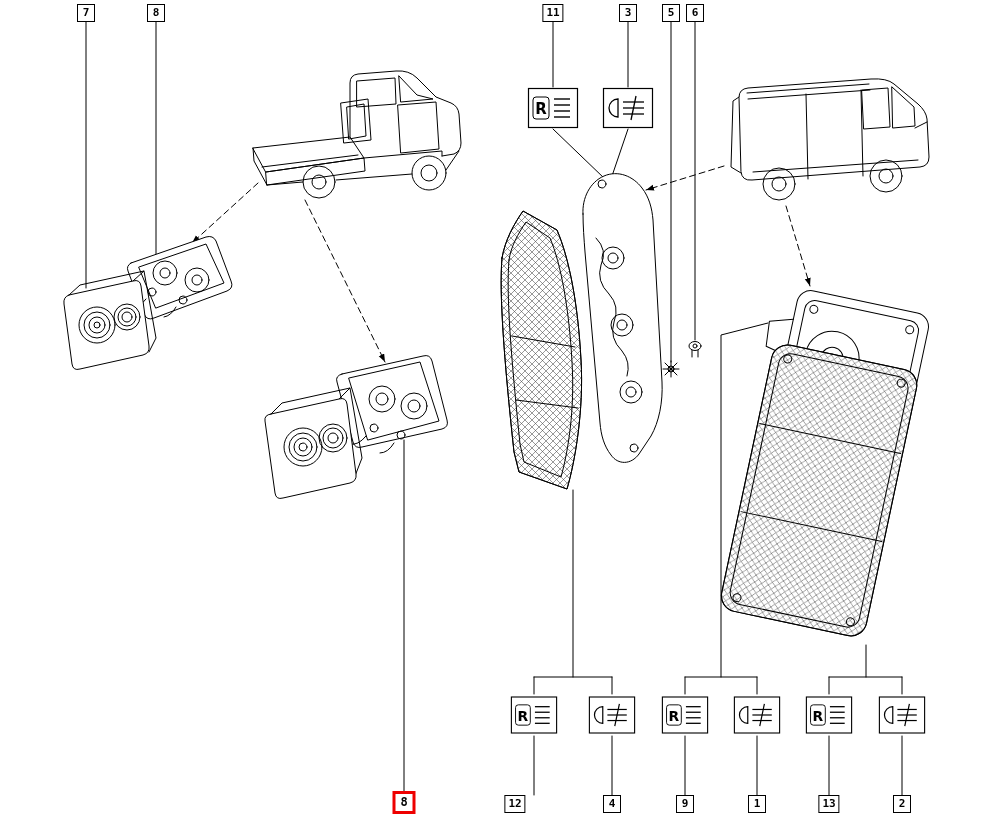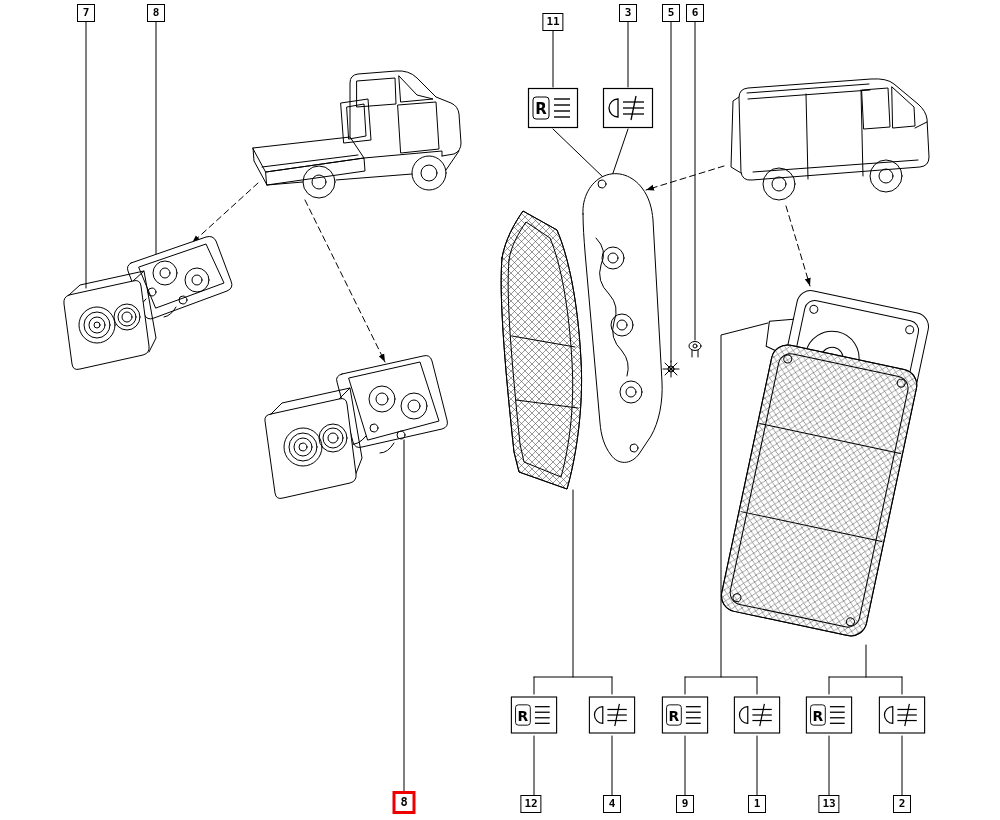--- a/index.html
+++ b/index.html
@@ -238,25 +238,25 @@
       <use href="#sym-rear-fog-lamp" x="588" y="694" width="48" height="42"></use>
       <use href="#sym-reversing-lamp" x="661" y="694" width="48" height="42"></use>
       <use href="#sym-rear-fog-lamp" x="733" y="694" width="48" height="42"></use>
       <use href="#sym-reversing-lamp" x="805" y="694" width="48" height="42"></use>
       <use href="#sym-rear-fog-lamp" x="878" y="694" width="48" height="42"></use>
     </svg>
 
 <div id="callout-layer">
       <div class="callout" style="left: 86px; top: 4px;">7</div>
       <div class="callout" style="left: 156px; top: 4px;">8</div>
-      <div class="callout" style="left: 553px; top: 13px;">11</div>
+      <div class="callout" style="left: 553px; top: 4px;">11</div>
       <div class="callout" style="left: 628px; top: 4px;">3</div>
       <div class="callout" style="left: 671px; top: 4px;">5</div>
       <div class="callout" style="left: 695px; top: 4px;">6</div>
-      <div class="callout" style="left: 531px; top: 795px; text-align: center;">12</div>
+      <div class="callout" style="left: 515px; top: 795px; text-align: center;">12</div>
       <div class="callout" style="left: 612px; top: 795px;">4</div>
       <div class="callout" style="left: 685px; top: 795px;">9</div>
       <div class="callout" style="left: 757px; top: 795px;">1</div>
       <div class="callout" style="left: 829px; top: 795px;">13</div>
       <div class="callout" style="left: 902px; top: 795px;">2</div>
       <div class="callout highlighted" style="left: 404px; top: 791px;">8</div>
     </div>
 
 </div>
 

